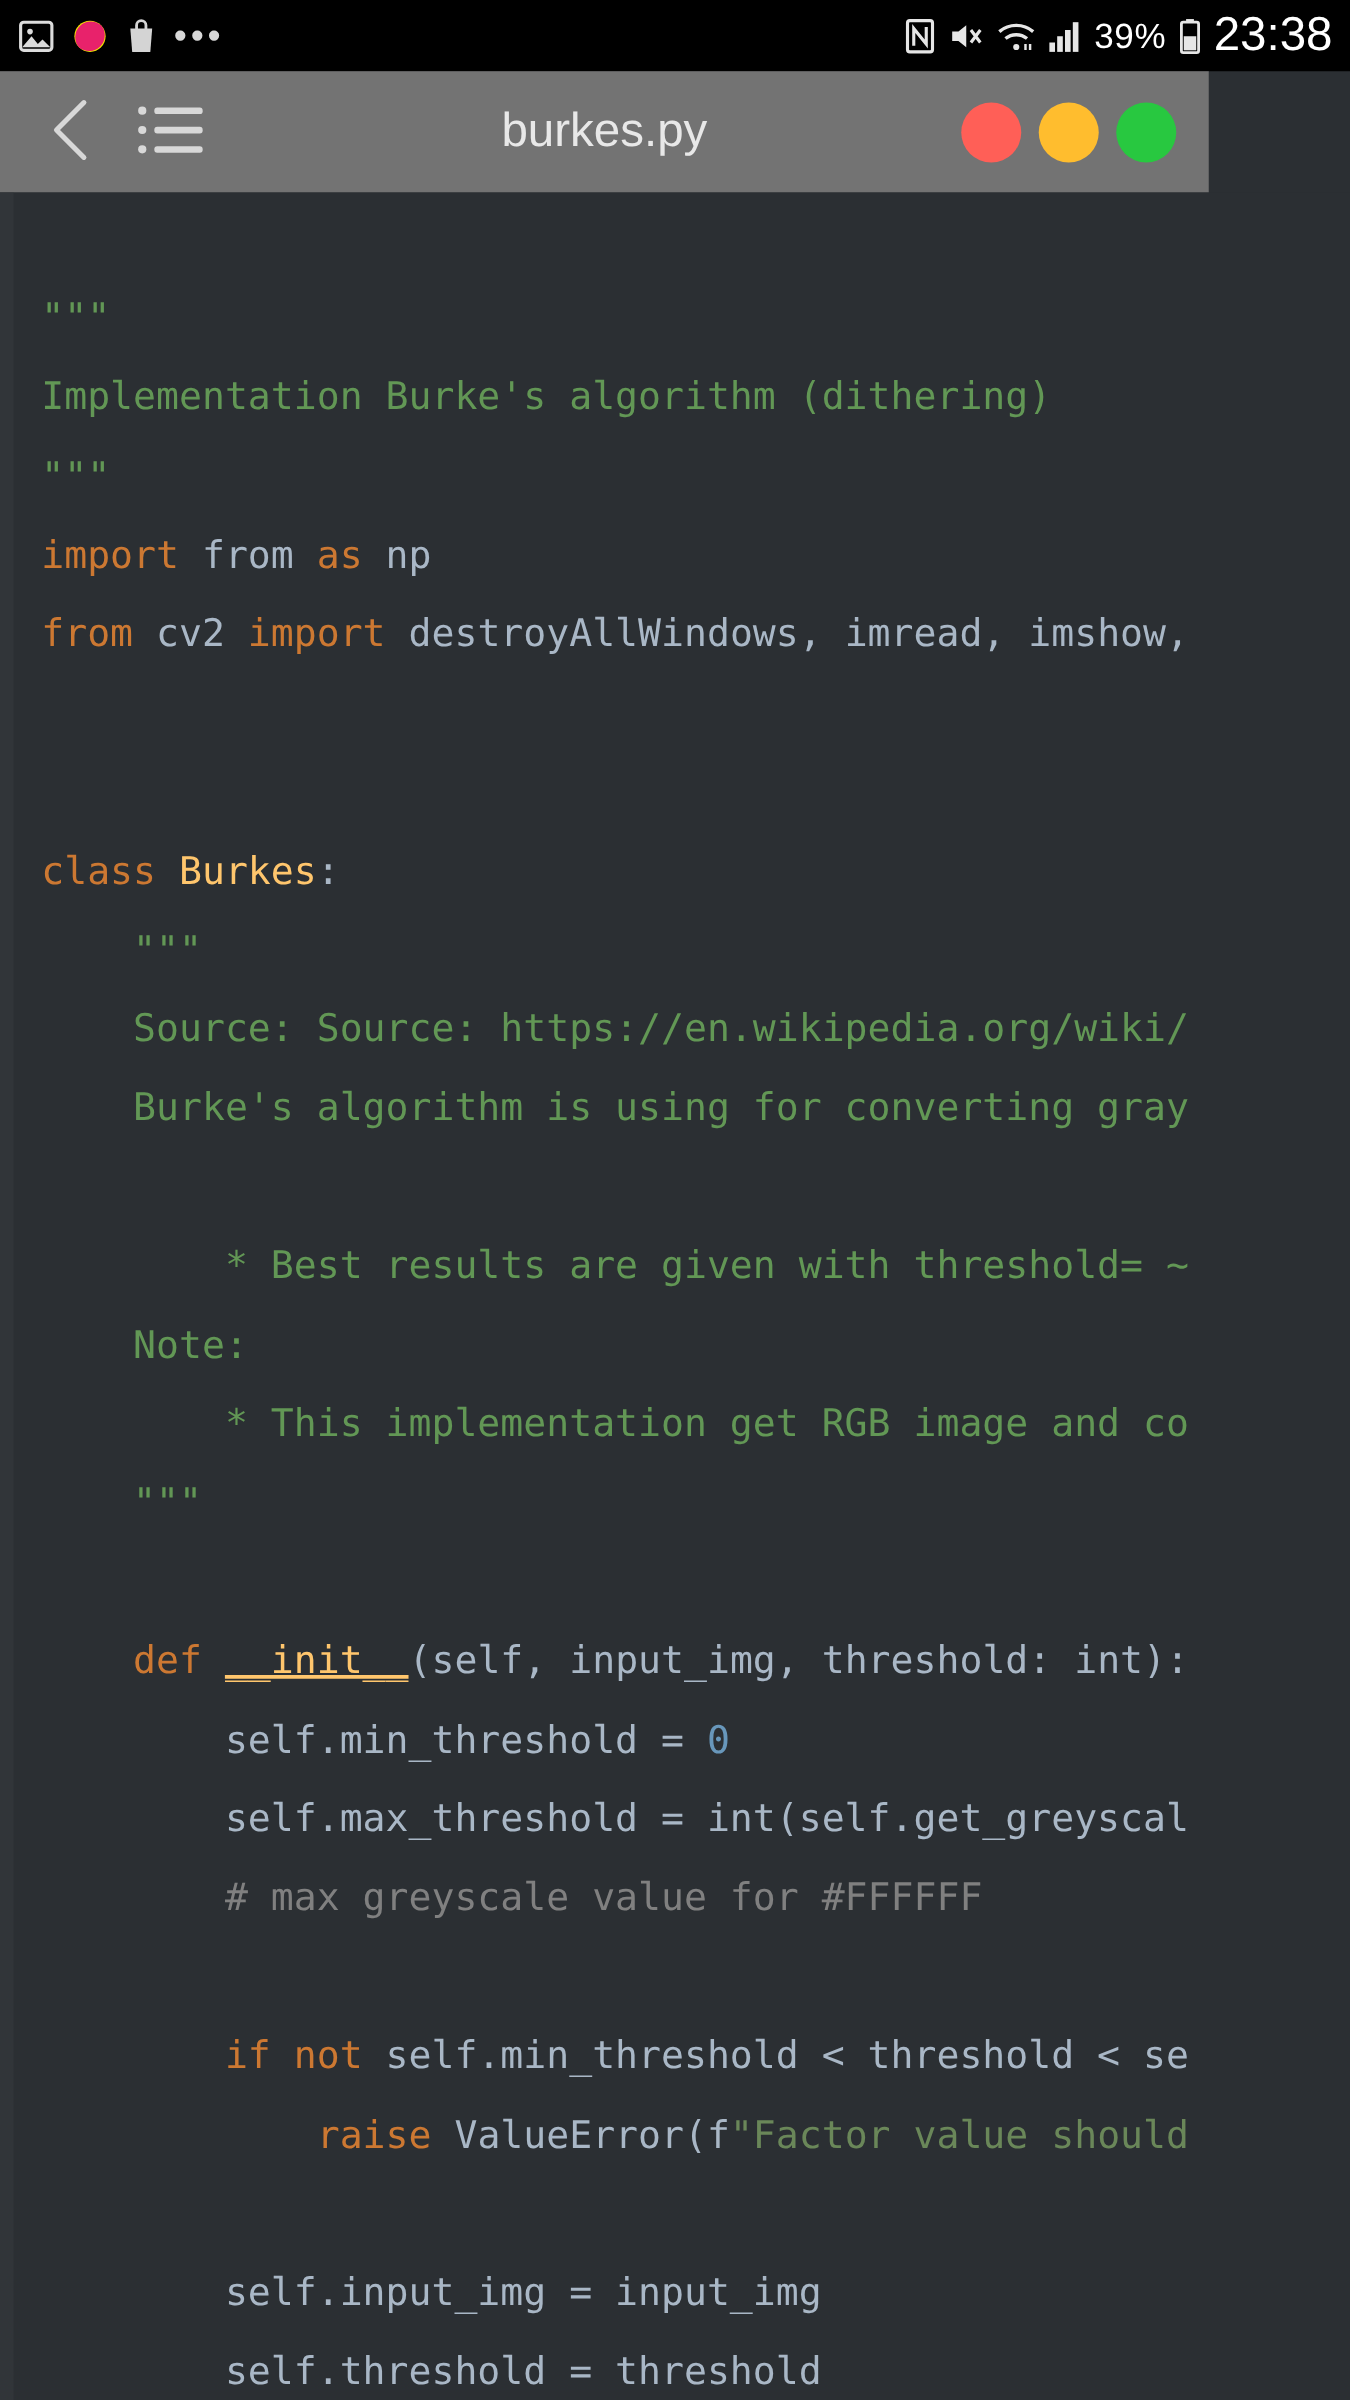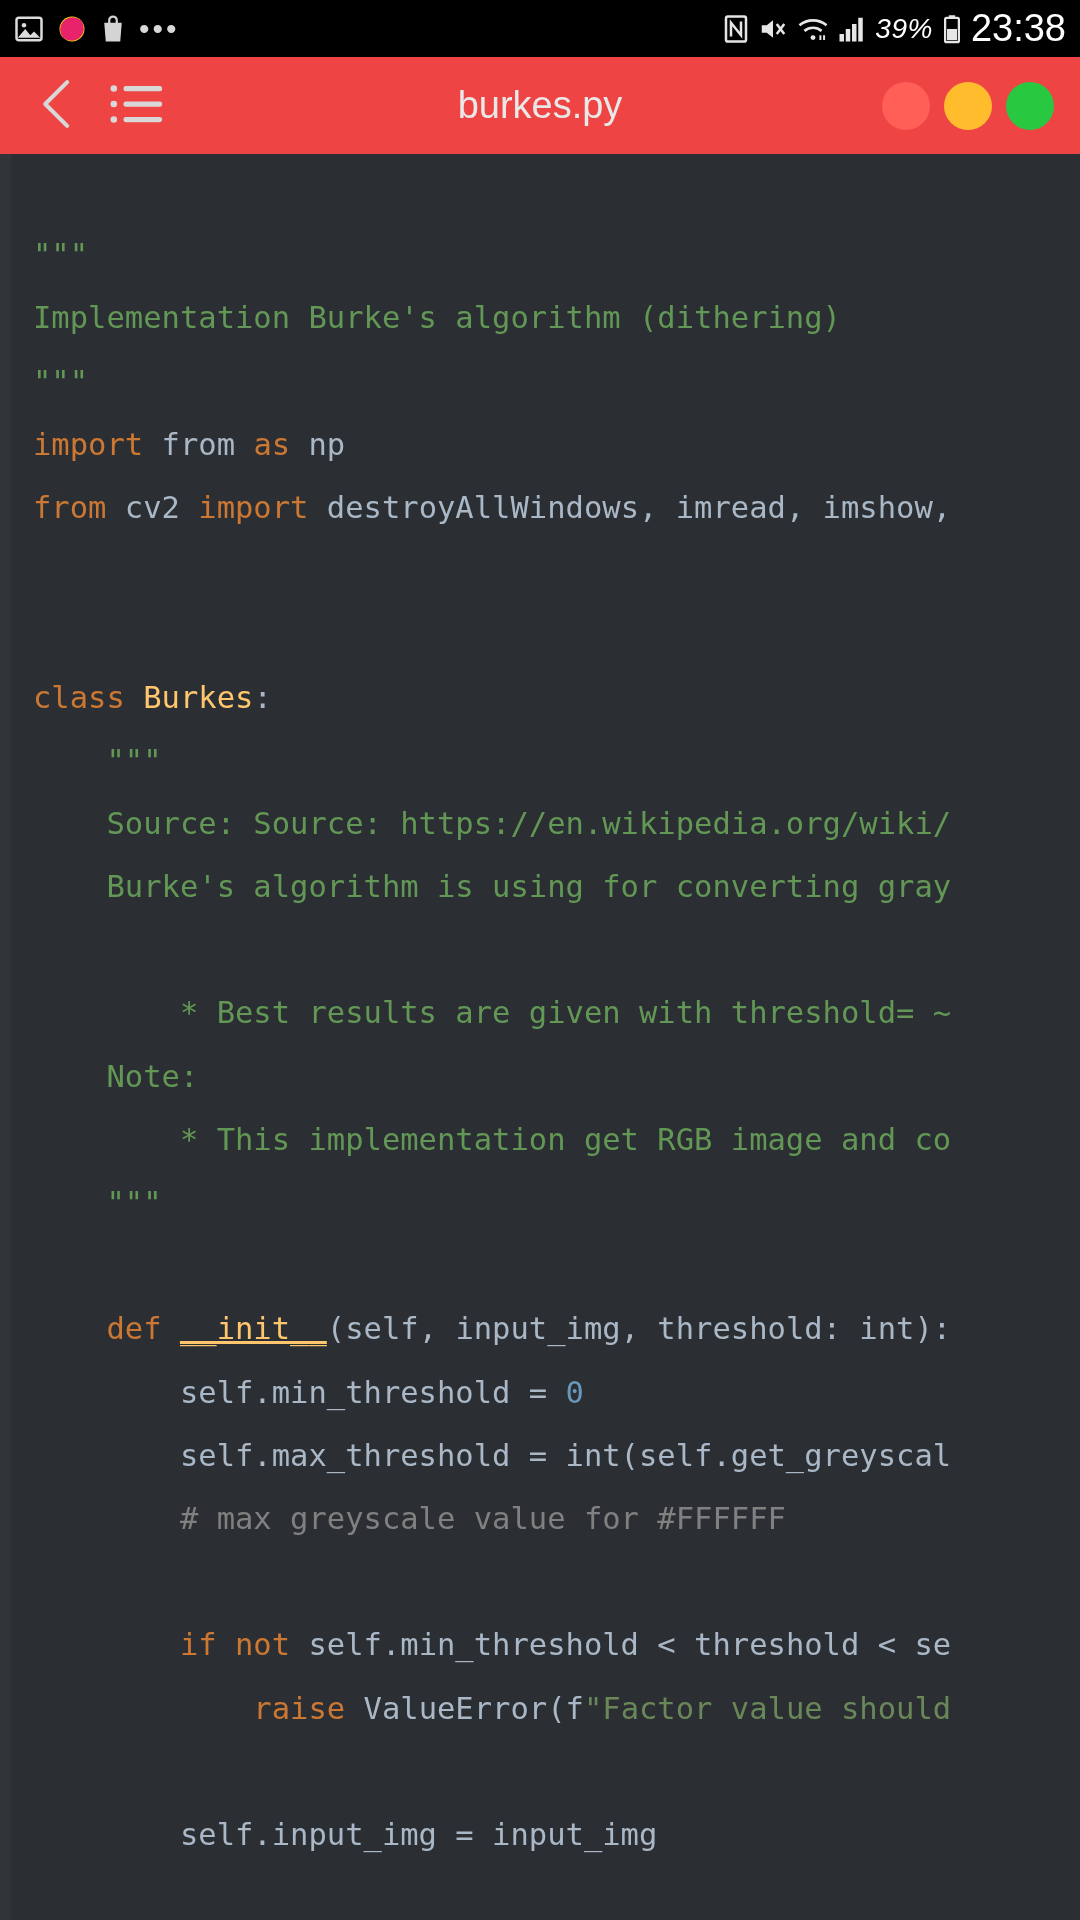--- a/index.html
+++ b/index.html
@@ -13,27 +13,27 @@
   
   #statusbar{
     height:57px; width:1080px; background:#000;
     display:flex; align-items:center; padding:0 14px;
     color:#e9e9e9;
     font-family:"Liberation Sans",sans-serif;
   }
   .sb-left{display:flex;align-items:center;gap:13px;}
   .sb-right{margin-left:auto;display:flex;align-items:center;gap:9px;}
   .sb-ico{display:inline-flex;align-items:center;justify-content:center;}
-  .sb-text{font-size:28px;letter-spacing:.5px;color:#fff;font-style:italic;}
+  .sb-text{font-size:28px;letter-spacing:.5px;color:#fff;}
   .sb-clock{font-size:38px;color:#fff;letter-spacing:0;}
   .dots{font-size:30px;letter-spacing:3px;color:#d8d8d8;line-height:10px;}
 
   
   #appbar{
-    height:97px;width:1080px;background:#ef4444;
+    height:97px;width:967px;background:#737373;
     display:flex;align-items:center;position:relative;padding:0 26px;
   }
   #back-btn{width:62px;height:62px;display:flex;align-items:center;justify-content:center;}
   #menu-btn{width:74px;height:62px;display:flex;align-items:center;justify-content:center;margin-left:12px;}
   #appbar-title{
     position:absolute;left:0;right:0;text-align:center;
     font-family:"Liberation Sans",sans-serif;
     font-size:38px;color:#e8e8e8;pointer-events:none;
   }
   .win-dots{margin-left:auto;display:flex;align-items:center;gap:14px;z-index:2;}
@@ -191,20 +191,21 @@
 <span class="ln"> </span>
 <span class="ln"><span class="id">    </span><span class="kw">def</span><span class="id"> </span><span class="fnu">__init__</span><span class="pn">(</span><span class="id">self, input_img, threshold: int</span><span class="pn">):</span></span>
 <span class="ln"><span class="id">        self.min_threshold = </span><span class="num">0</span></span>
 <span class="ln"><span class="id">        self.max_threshold = int(self.get_greyscal</span></span>
 <span class="ln"><span class="cmt">        # max greyscale value for #FFFFFF</span></span>
 <span class="ln"> </span>
 <span class="ln"><span class="id">        </span><span class="kw">if not</span><span class="id"> self.min_threshold &lt; threshold &lt; se</span></span>
 <span class="ln"><span class="id">            </span><span class="kw">raise</span><span class="id"> ValueError(f</span><span class="str">"Factor value should</span></span>
 <span class="ln"> </span>
 <span class="ln"><span class="id">        self.input_img = input_img</span></span>
+<span class="ln"><span class="id">        self.threshold = threshold</span></span>
 
 
 
 
 
 
 
 
 
 

